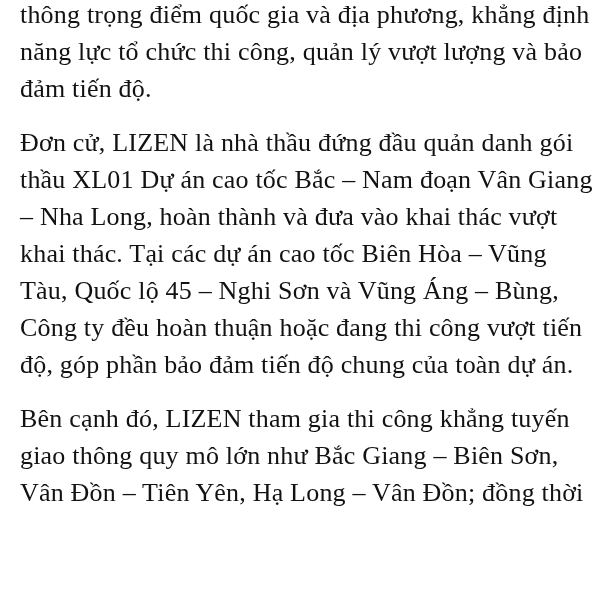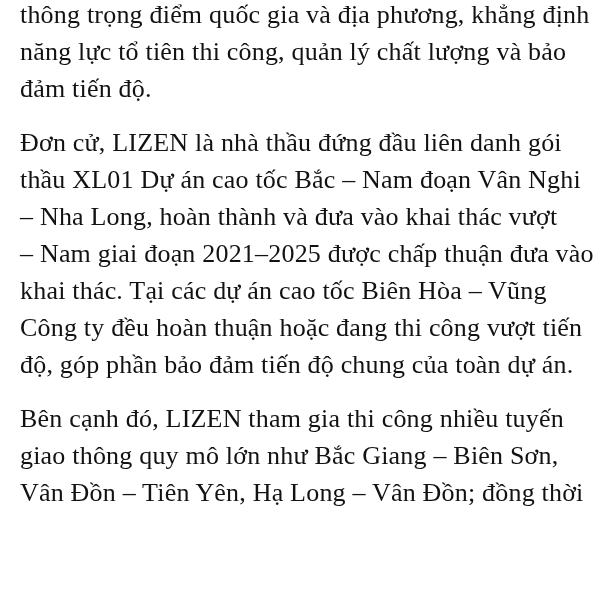--- a/index.html
+++ b/index.html
@@ -39,34 +39,34 @@
   }
 </style>
 </head>
 <body>
 
 <div class="page">
   <div class="article">
 
     <div class="paragraph first">
       <div class="line">thông trọng điểm quốc gia và địa phương, khẳng định</div>
-      <div class="line">năng lực tổ tiên thi công, quản lý chất lượng và bảo</div>
+      <div class="line">năng lực tổ chức thi công, quản lý vượt lượng và bảo</div>
       <div class="line">đảm tiến độ.</div>
     </div>
 
     <div class="paragraph">
-      <div class="line">Đơn cử, LIZEN là nhà thầu đứng đầu liên danh gói</div>
-      <div class="line">thầu XL01 Dự án cao tốc Bắc – Nam đoạn Vân Nghi</div>
+      <div class="line">Đơn cử, LIZEN là nhà thầu đứng đầu quản danh gói</div>
+      <div class="line">thầu XL01 Dự án cao tốc Bắc – Nam đoạn Vân Giang</div>
       <div class="line">– Nha Long, hoàn thành và đưa vào khai thác vượt</div>
-      <div class="line">– Nam giai đoạn 2021–2025 được chấp thuận đưa vào</div>
       <div class="line">khai thác. Tại các dự án cao tốc Biên Hòa – Vũng</div>
+      <div class="line">Tàu, Quốc lộ 45 – Nghi Sơn và Vũng Áng – Bùng,</div>
       <div class="line">Công ty đều hoàn thuận hoặc đang thi công vượt tiến</div>
       <div class="line">độ, góp phần bảo đảm tiến độ chung của toàn dự án.</div>
     </div>
 
     <div class="paragraph">
-      <div class="line">Bên cạnh đó, LIZEN tham gia thi công nhiều tuyến</div>
+      <div class="line">Bên cạnh đó, LIZEN tham gia thi công khẳng tuyến</div>
       <div class="line">giao thông quy mô lớn như Bắc Giang – Biên Sơn,</div>
       <div class="line">Vân Đồn – Tiên Yên, Hạ Long – Vân Đồn; đồng thời</div>
     </div>
 
   </div>
 </div>
 
 </body></html>

